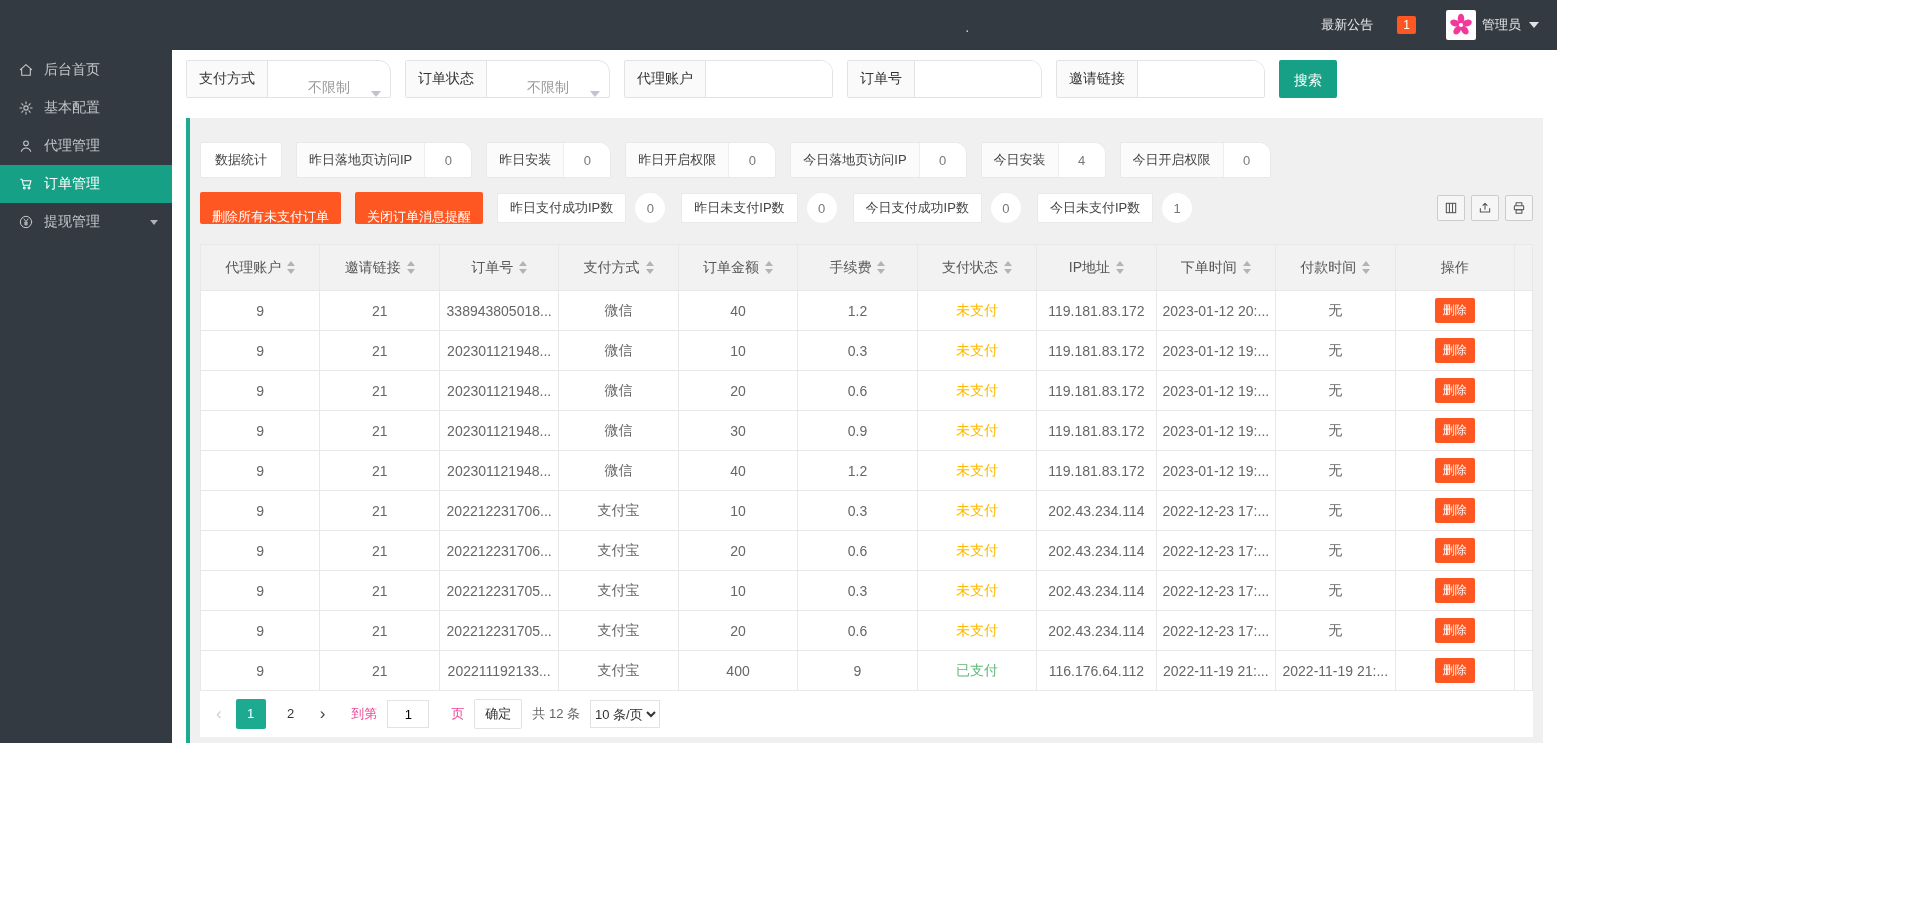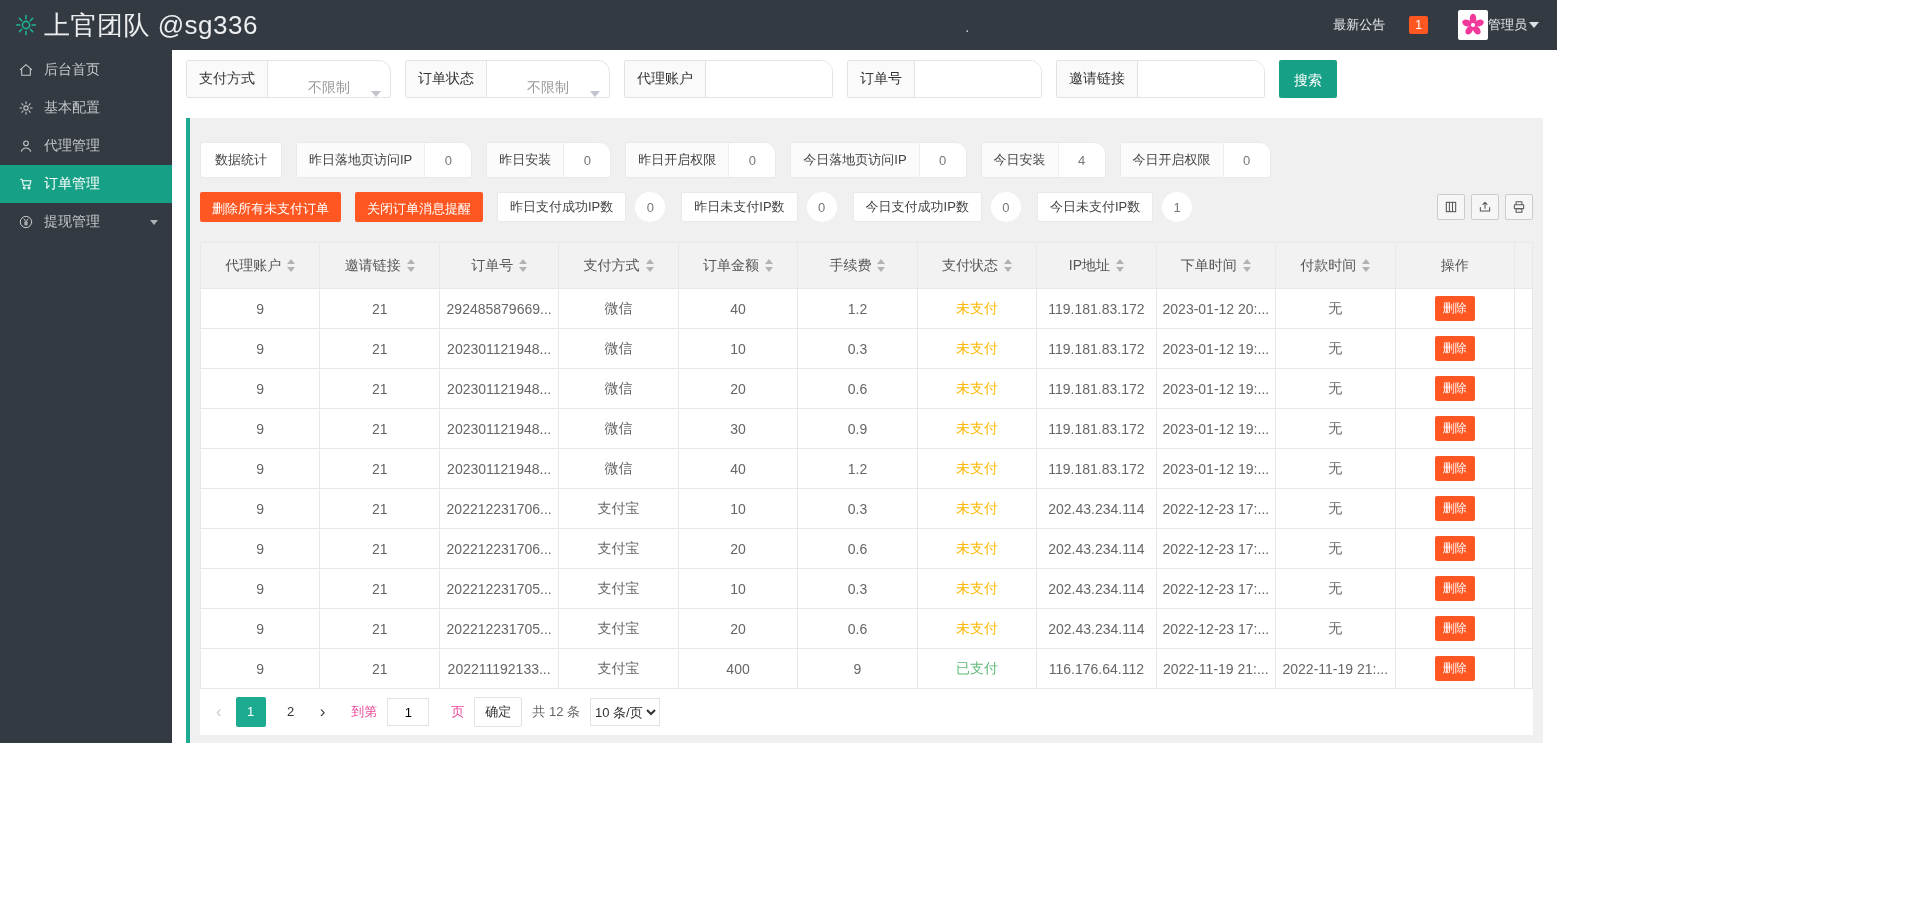--- a/index.html
+++ b/index.html
@@ -12,21 +12,21 @@
   .page{width:1920px;height:910px;background:#fff;position:relative;overflow:hidden;}
   .app{width:1557px;height:743px;display:grid;grid-template-rows:50px 1fr;grid-template-columns:172px 1fr;overflow:hidden;}
   
   .topbar{grid-column:1 / 3;background:var(--dark);display:flex;align-items:center;padding:0 18px 0 14px;position:relative;}
   .logo{display:flex;align-items:center;gap:6px;}
   .logo-text{color:#eceef0;font-size:26px;font-weight:300;letter-spacing:.5px;}
   .center-dot{position:absolute;left:62%;top:18px;color:#cfd3d7;font-size:15px;}
   .top-right{margin-left:auto;display:flex;align-items:center;gap:30px;}
   .announce{display:flex;align-items:center;gap:24px;color:#e6e8ea;font-size:13px;cursor:pointer;}
   .badge{background:var(--danger);color:#fff;font-size:12px;line-height:18px;padding:0 6px;border-radius:2px;}
-  .user{display:flex;align-items:center;color:#e6e8ea;font-size:13px;cursor:pointer;}
+  .user{display:flex;align-items:center;gap:6px;color:#e6e8ea;font-size:13px;cursor:pointer;}
   .avatar{width:30px;height:30px;background:#fff;border-radius:2px;display:flex;align-items:center;justify-content:center;overflow:hidden;}
   .caret-dn{width:0;height:0;border-left:5px solid transparent;border-right:5px solid transparent;border-top:6px solid #dfe2e5;margin-left:2px;}
   
   .sidebar{background:var(--dark);padding-top:1px;}
   .side-item{height:38px;display:flex;align-items:center;gap:10px;padding:0 14px 0 18px;color:#c3c7cb;font-size:14px;cursor:pointer;position:relative;}
   .side-item.active{background:var(--accent);color:#fff;}
   .side-item .sicon{flex:0 0 auto;}
   .side-chevron{margin-left:auto;width:0;height:0;border-left:4px solid transparent;border-right:4px solid transparent;border-top:5px solid #aeb3b8;}
   
   .main{background:#fff;padding:10px 14px 0 14px;overflow:hidden;}
@@ -39,21 +39,21 @@
   .search-btn{height:38px;padding:12px 15px;background:var(--accent);color:#fff;border:none;border-radius:2px;font-size:14px;cursor:pointer;}
   
   .panel{margin-top:20px;background:var(--panel-bg);border-left:4px solid var(--accent-light);padding:24px 10px 8px 10px;}
   .stats-row{display:flex;align-items:center;gap:14px;}
   .title-pill{height:36px;display:inline-flex;align-items:center;padding:0 14px;background:#fff;border:1px solid #e9e9e9;border-radius:2px;font-size:13px;color:#444;}
   .pairs{display:flex;align-items:center;gap:14px;}
   .pair{display:inline-flex;height:36px;border:1px solid #e9e9e9;border-radius:2px 12px 2px 2px;overflow:hidden;background:#fff;}
   .pair-label{background:#fbfbfb;padding:0 12px;display:flex;align-items:center;border-right:1px solid #eee;color:#444;font-size:13px;white-space:nowrap;}
   .pair-value{min-width:46px;display:flex;align-items:center;justify-content:center;color:#777;font-size:13px;background:#fff;}
   .actions-row{display:flex;align-items:center;gap:14px;margin-top:14px;}
-  .btn-danger{height:30px;padding:8px 12px;background:var(--danger);color:#fff;border:none;border-radius:2px;font-size:13px;cursor:pointer;white-space:nowrap;}
+  .btn-danger{height:30px;padding:16px 12px;background:var(--danger);color:#fff;border:none;border-radius:2px;font-size:13px;cursor:pointer;white-space:nowrap;}
   .circle-stats{display:flex;align-items:center;gap:16px;}
   .cpair{display:flex;align-items:center;gap:9px;}
   .cpair-label{height:30px;display:flex;align-items:center;padding:0 12px;background:#fff;border:1px solid #e9e9e9;border-radius:2px;font-size:13px;color:#444;white-space:nowrap;}
   .circle{width:30px;height:30px;border-radius:50%;background:#fff;display:flex;align-items:center;justify-content:center;font-size:13px;color:#777;}
   .tool-btns{margin-left:auto;display:flex;gap:6px;}
   .tool-btn{width:28px;height:26px;border:1px solid #ccc;background:#f6f6f6;border-radius:2px;display:flex;align-items:center;justify-content:center;cursor:pointer;}
   
   .table-wrap{margin-top:20px;background:#fff;}
   table{width:100%;border-collapse:collapse;table-layout:fixed;}
   th,td{border:1px solid #e8e8e8;text-align:center;font-weight:400;overflow:hidden;white-space:nowrap;}
@@ -80,27 +80,20 @@
   .confirm-btn{height:30px;padding:0 10px;background:#fff;border:1px solid #e2e2e2;border-radius:2px;font-size:13px;color:#333;cursor:pointer;}
   .per-page{height:28px;border:1px solid #e2e2e2;background:#fff;font-size:13px;color:#333;}
 </style>
 </head>
 <body>
 
 <div class="page">
   <div class="app">
 
     <header class="topbar">
-      <div class="logo">
-        <svg class="sicon" width="24" height="24" viewBox="0 0 24 24" fill="none" stroke="#1db397" stroke-width="1.6" stroke-linecap="round">
-          <circle cx="12" cy="12" r="3.6"></circle>
-          <path d="M12 2.6v3.2M12 18.2v3.2M2.6 12h3.2M18.2 12h3.2M5.4 5.4l2.3 2.3M16.3 16.3l2.3 2.3M18.6 5.4l-2.3 2.3M7.7 16.3l-2.3 2.3"></path>
-        </svg>
-        <span class="logo-text">上官团队 @sg336</span>
-      </div>
       <span class="center-dot">.</span>
       <div class="top-right">
         <div class="announce">
           <span>最新公告</span>
           <span class="badge">1</span>
         </div>
         <div class="user">
           <span class="avatar">
             <svg width="26" height="26" viewBox="0 0 24 24">
               <g fill="#f2399b">
@@ -393,21 +386,21 @@
 
                     </div>
                   </th>
                 </tr>
             </thead>
             <tbody>
 
                 <tr>
                   <td>9</td>
                   <td>21</td>
-                  <td>292485879669...</td>
+                  <td>338943805018...</td>
                   <td>微信</td>
                   <td>40</td>
                   <td>1.2</td>
                   <td><span class="status unpaid">未支付</span></td>
                   <td>119.181.83.172</td>
                   <td>2023-01-12 20:...</td>
                   <td>无</td>
                   <td><button class="del-btn">删除</button></td>
                   <td class="filler"></td>
                 </tr>

